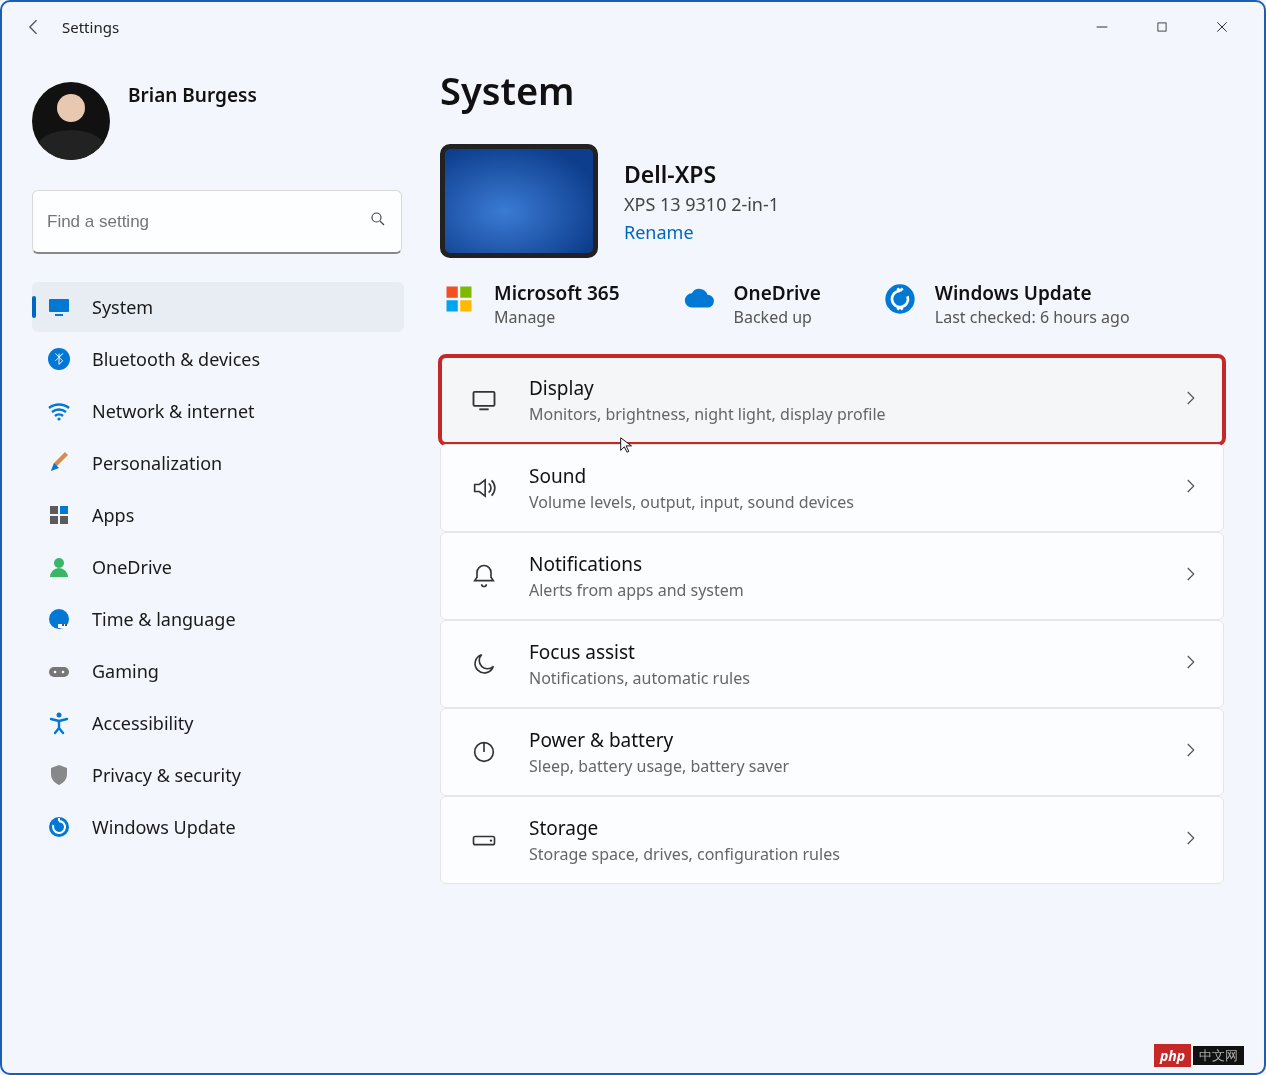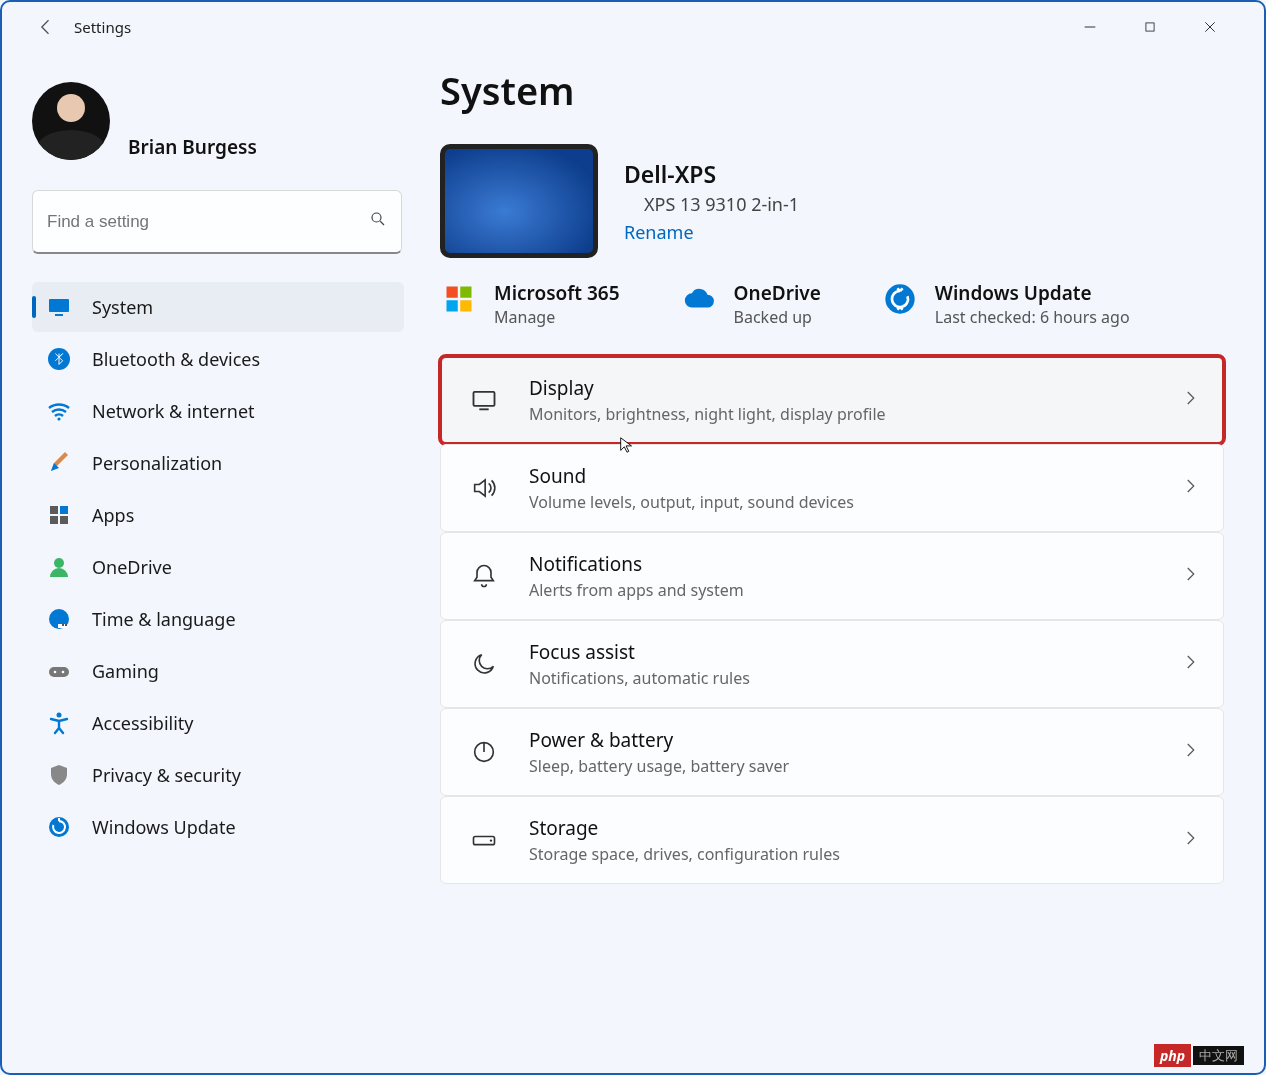--- a/index.html
+++ b/index.html
@@ -11,21 +11,21 @@
   overflow: hidden;
   border: 2px solid #1a5fb4;
   border-radius: 10px;
   position: relative;
 }
 
 .titlebar {
   display: flex;
   align-items: center;
   height: 50px;
-  padding: 0 24px;
+  padding: 0 12px;
 }
 .back-btn {
   width: 40px; height: 40px;
   display: flex; align-items: center; justify-content: center;
   color: #555;
   cursor: pointer;
 }
 .app-title {
   font-size: 15px;
   color: #222;
@@ -47,21 +47,21 @@
   height: calc(1075px - 50px);
 }
 
 .sidebar {
   width: 420px;
   padding: 30px 18px 0 30px;
 }
 
 .user-block {
   display: flex;
-  align-items: flex-end;
+  align-items: flex-start;
   gap: 18px;
   margin-bottom: 30px;
 }
 .avatar {
   width: 78px; height: 78px; border-radius: 50%;
   background: #111;
   position: relative;
   overflow: hidden;
 }
 .avatar::after {
@@ -127,21 +127,21 @@
 .device-block {
   display: flex; align-items: center; gap: 26px;
   margin-bottom: 22px;
 }
 .device-img {
   width: 158px; height: 114px;
   border: 5px solid #222; border-radius: 10px;
   background: radial-gradient(ellipse at 40% 60%, #3b7bd4 0%, #0d3d8c 80%);
 }
 .device-info .dname { font-size: 23px; font-weight: 600; color: #111; }
-.device-info .dmodel { font-size: 18px; color: #444; margin-top: 2px; margin-left: 20px; }
+.device-info .dmodel { font-size: 18px; color: #444; margin-top: 2px; }
 .device-info .drename { font-size: 18px; color: #0067c0; cursor: pointer; margin-top: 4px; }
 
 .status-row {
   display: flex; gap: 60px; margin-bottom: 28px;
 }
 .status-item { display: flex; align-items: flex-start; gap: 16px; }
 .status-item .stitle { font-size: 19px; font-weight: 600; color: #111; }
 .status-item .ssub { font-size: 16px; color: #555; }
 .sicon-box { width: 38px; height: 38px; display: flex; align-items: center; justify-content: center; }
 

